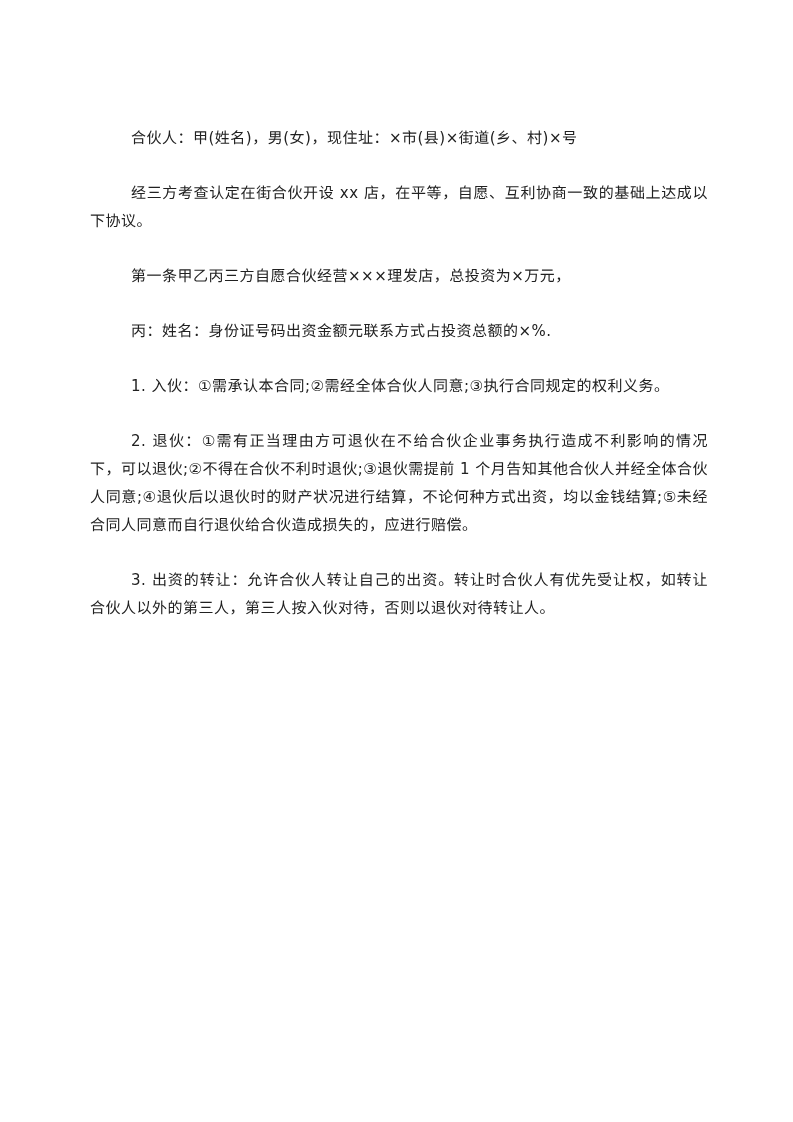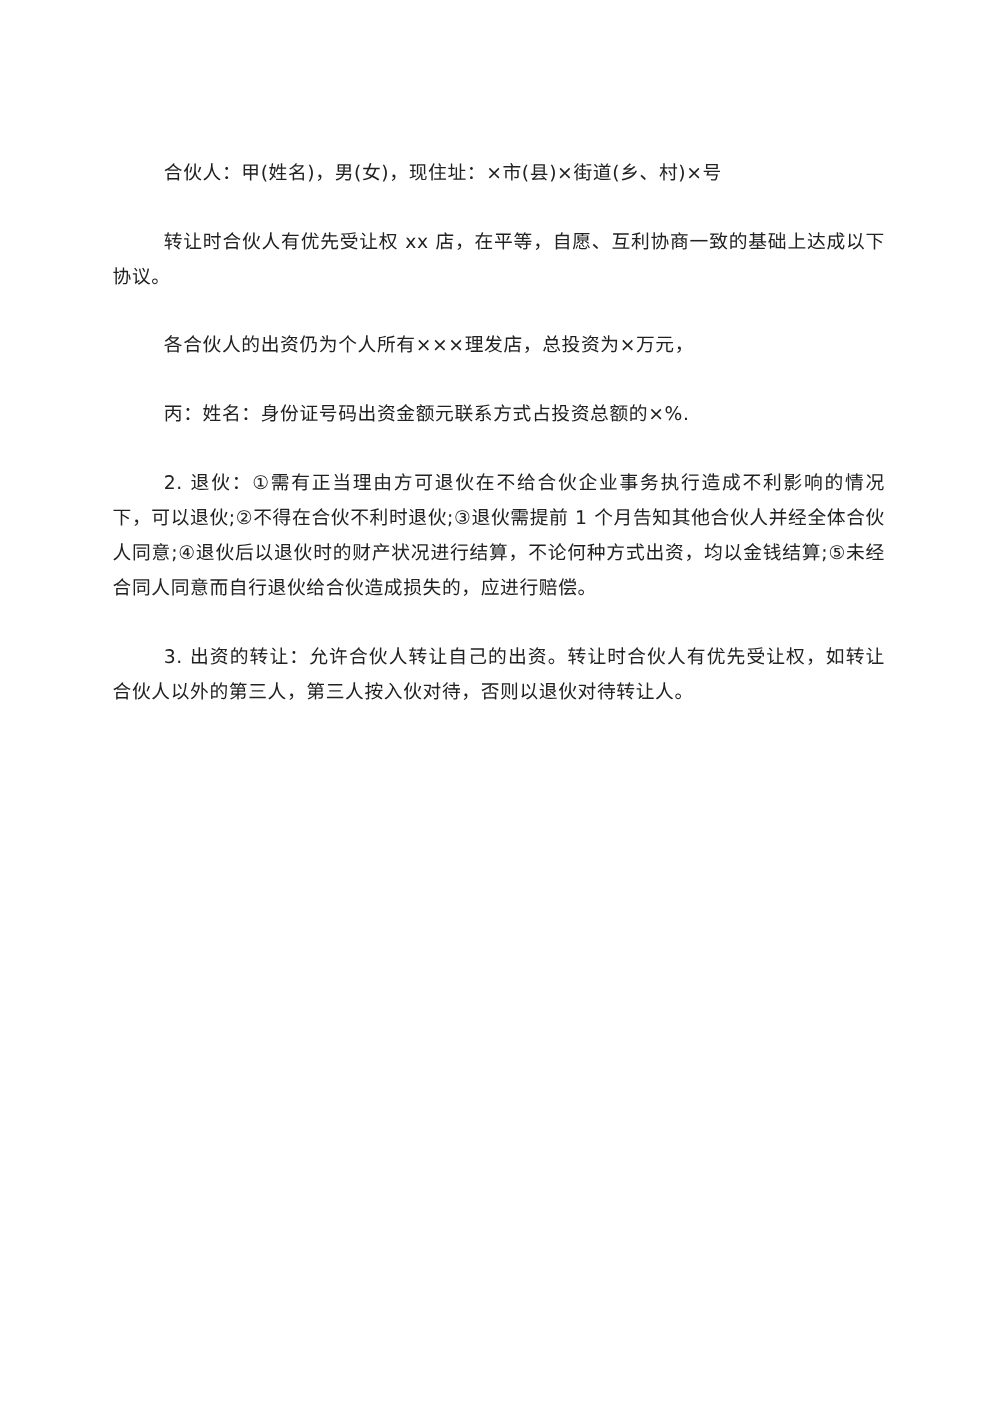--- a/index.html
+++ b/index.html
@@ -27,18 +27,19 @@
     text-indent: 41px;
     letter-spacing: 0.5px;
     word-break: break-all;
   }
 </style>
 </head>
 <body>
 
 <div class="page">
   <p>合伙人：甲(姓名)，男(女)，现住址：×市(县)×街道(乡、村)×号</p>
-  <p>转让时合伙人有优先受让权 xx 店，在平等，自愿、互利协商一致的基础上达成以下协议。</p>
-  <p>各合伙人的出资仍为个人所有×××理发店，总投资为×万元，</p>
+  <p>经三方考查认定在街合伙开设 xx 店，在平等，自愿、互利协商一致的基础上达成以下协议。</p>
+  <p>第一条甲乙丙三方自愿合伙经营×××理发店，总投资为×万元，</p>
   <p>丙：姓名：身份证号码出资金额元联系方式占投资总额的×%.</p>
+  <p>1. 入伙：①需承认本合同;②需经全体合伙人同意;③执行合同规定的权利义务。</p>
   <p>2. 退伙：①需有正当理由方可退伙在不给合伙企业事务执行造成不利影响的情况下，可以退伙;②不得在合伙不利时退伙;③退伙需提前 1 个月告知其他合伙人并经全体合伙人同意;④退伙后以退伙时的财产状况进行结算，不论何种方式出资，均以金钱结算;⑤未经合同人同意而自行退伙给合伙造成损失的，应进行赔偿。</p>
   <p>3. 出资的转让：允许合伙人转让自己的出资。转让时合伙人有优先受让权，如转让合伙人以外的第三人，第三人按入伙对待，否则以退伙对待转让人。</p>
 </div>
 
 </body></html>

